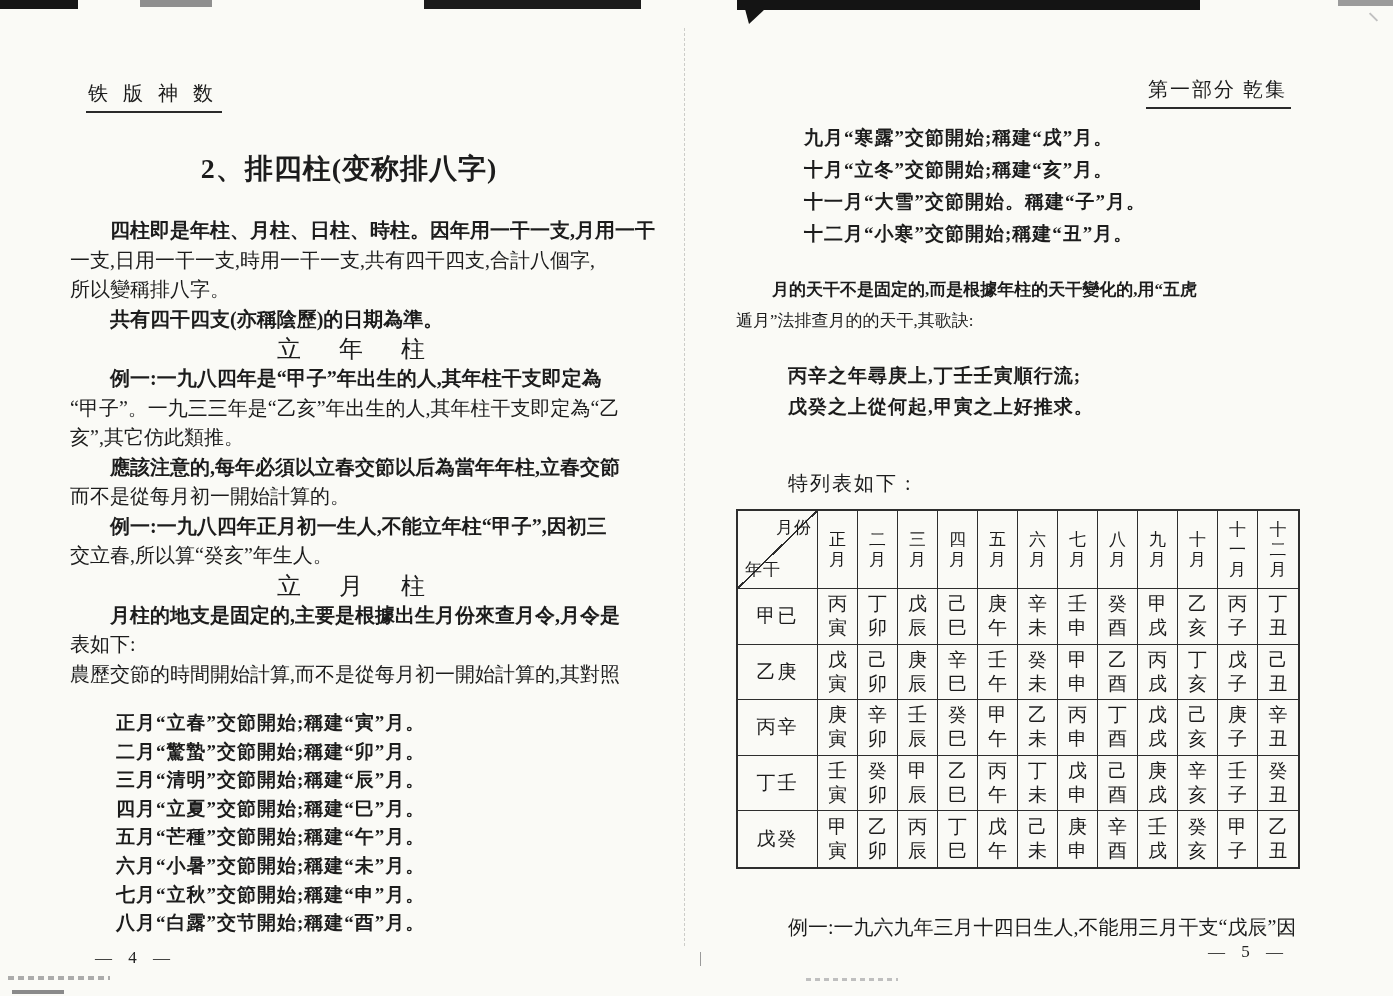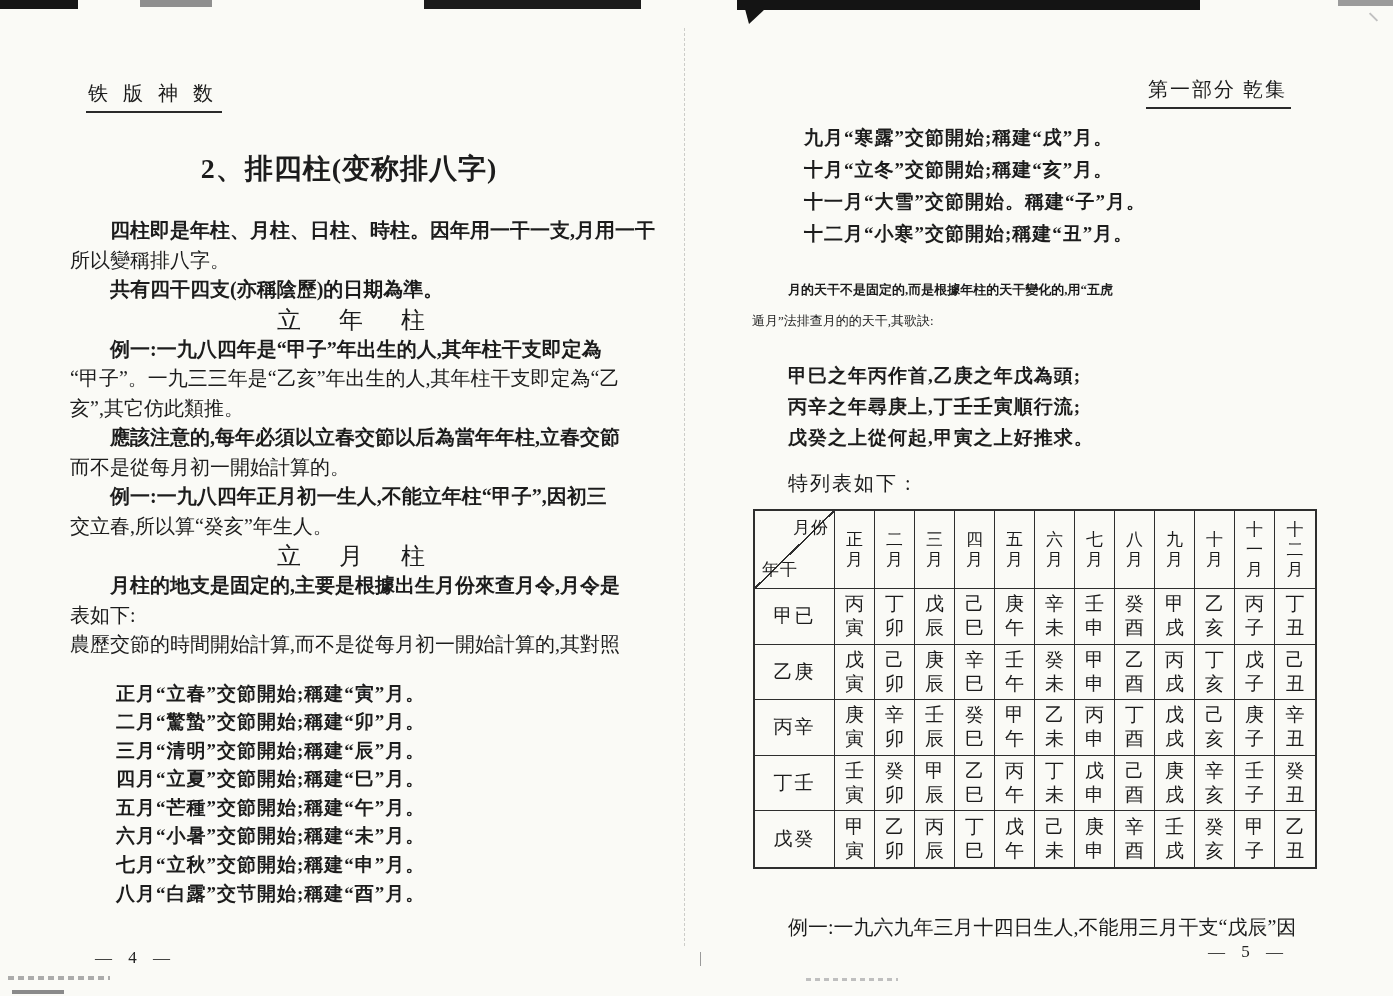--- a/index.html
+++ b/index.html
@@ -37,33 +37,33 @@
     font-size:28px;font-weight:bold;letter-spacing:1px;}
   .l-body{position:absolute;left:70px;top:216px;width:562px;font-size:20px;}
   .ln{height:29.5px;line-height:29.5px;white-space:nowrap;}
   .indent{text-indent:40px;font-weight:bold;}
   .subhead{height:30px;line-height:30px;text-align:center;letter-spacing:16px;padding-left:16px;font-size:24px;}
   .month-list{margin-top:20px;padding-left:46px;}
   .month-line{height:28.6px;line-height:28.6px;font-weight:600;font-size:19px;letter-spacing:1px;white-space:nowrap;}
   
   .r-list{position:absolute;left:788px;top:122px;margin-left:16px;}
   .r-list .month-line{height:32px;line-height:32px;}
-  .r-para{position:absolute;left:752px;top:274px;width:552px;font-size:13px;}
+  .r-para{position:absolute;left:736px;top:274px;width:552px;font-size:17px;}
   .r-para .ln{height:31px;line-height:31px;}
   .r-para .indent{text-indent:36px;}
   .r-verse{position:absolute;left:788px;top:360px;}
   .r-verse .month-line{height:31px;line-height:31px;}
   .r-intro{position:absolute;left:788px;top:470px;font-size:20px;letter-spacing:2px;}
   .r-example{position:absolute;left:788px;top:914px;font-size:20px;white-space:nowrap;}
   
   .pagenum{position:absolute;font-size:17px;letter-spacing:6px;color:#222;}
   .pn-left{left:95px;top:948px;}
   .pn-right{left:1208px;top:942px;}
   
-  .wuhu-table{position:absolute;left:753px;top:509px;width:564px;height:360px;
+  .wuhu-table{position:absolute;left:736px;top:509px;width:564px;height:360px;
     display:grid;grid-template-columns:80px repeat(12,1fr);grid-template-rows:78px repeat(5,1fr);
     border:2px solid #2e2e2e;box-sizing:border-box;background:#fafaf6;}
   .cell{border-right:1px solid #2e2e2e;border-bottom:1px solid #2e2e2e;
     display:flex;flex-direction:column;align-items:center;justify-content:center;box-sizing:border-box;}
   .cell.last-col{border-right:none;}
   .cell.last-row{border-bottom:none;}
   .corner{position:relative;
     background:linear-gradient(to bottom right,transparent calc(50% - 0.8px),#2e2e2e calc(50% - 0.8px),#2e2e2e calc(50% + 0.8px),transparent calc(50% + 0.8px));}
   .corner-top{position:absolute;top:5px;right:5px;font-size:17px;letter-spacing:1px;}
   .corner-bottom{position:absolute;bottom:7px;left:7px;font-size:17px;letter-spacing:1px;}
@@ -88,20 +88,21 @@
 <div class="bm2"></div>
 <div class="bm3"></div>
 <div class="bm4"></div>
 
 <div class="run-head run-left">铁 版 神 数</div>
 
 <div class="title">2、排四柱(变称排八字)</div>
 
 <div class="l-body">
   <div class="ln indent">四柱即是年柱、月柱、日柱、時柱。因年用一干一支,月用一干</div>
+  <div class="ln">一支,日用一干一支,時用一干一支,共有四干四支,合計八個字,</div>
   <div class="ln">所以變稱排八字。</div>
   <div class="ln indent">共有四干四支(亦稱陰歷)的日期為準。</div>
   <div class="subhead">立 年 柱</div>
   <div class="ln indent">例一:一九八四年是“甲子”年出生的人,其年柱干支即定為</div>
   <div class="ln">“甲子”。一九三三年是“乙亥”年出生的人,其年柱干支即定為“乙</div>
   <div class="ln">亥”,其它仿此類推。</div>
   <div class="ln indent">應該注意的,每年必須以立春交節以后為當年年柱,立春交節</div>
   <div class="ln">而不是從每月初一開始計算的。</div>
   <div class="ln indent">例一:一九八四年正月初一生人,不能立年柱“甲子”,因初三</div>
   <div class="ln">交立春,所以算“癸亥”年生人。</div>
@@ -131,21 +132,20 @@
   <div class="month-line">十一月“大雪”交節開始。稱建“子”月。</div>
   <div class="month-line">十二月“小寒”交節開始;稱建“丑”月。</div>
 </div>
 
 <div class="r-para">
   <div class="ln indent">月的天干不是固定的,而是根據年柱的天干變化的,用“五虎</div>
   <div class="ln">遁月”法排查月的的天干,其歌訣:</div>
 </div>
 
 <div class="r-verse">
-  <div class="month-line">甲巳之年丙作首,乙庚之年戊為頭;</div>
   <div class="month-line">丙辛之年尋庚上,丁壬壬寅順行流;</div>
   <div class="month-line">戊癸之上從何起,甲寅之上好推求。</div>
 </div>
 
 <div class="r-intro">特列表如下 :</div>
 
 <div class="wuhu-table" id="wuhu-table">
   <div class="cell corner">
     <span class="corner-top">月份</span>
     <span class="corner-bottom">年干</span>

